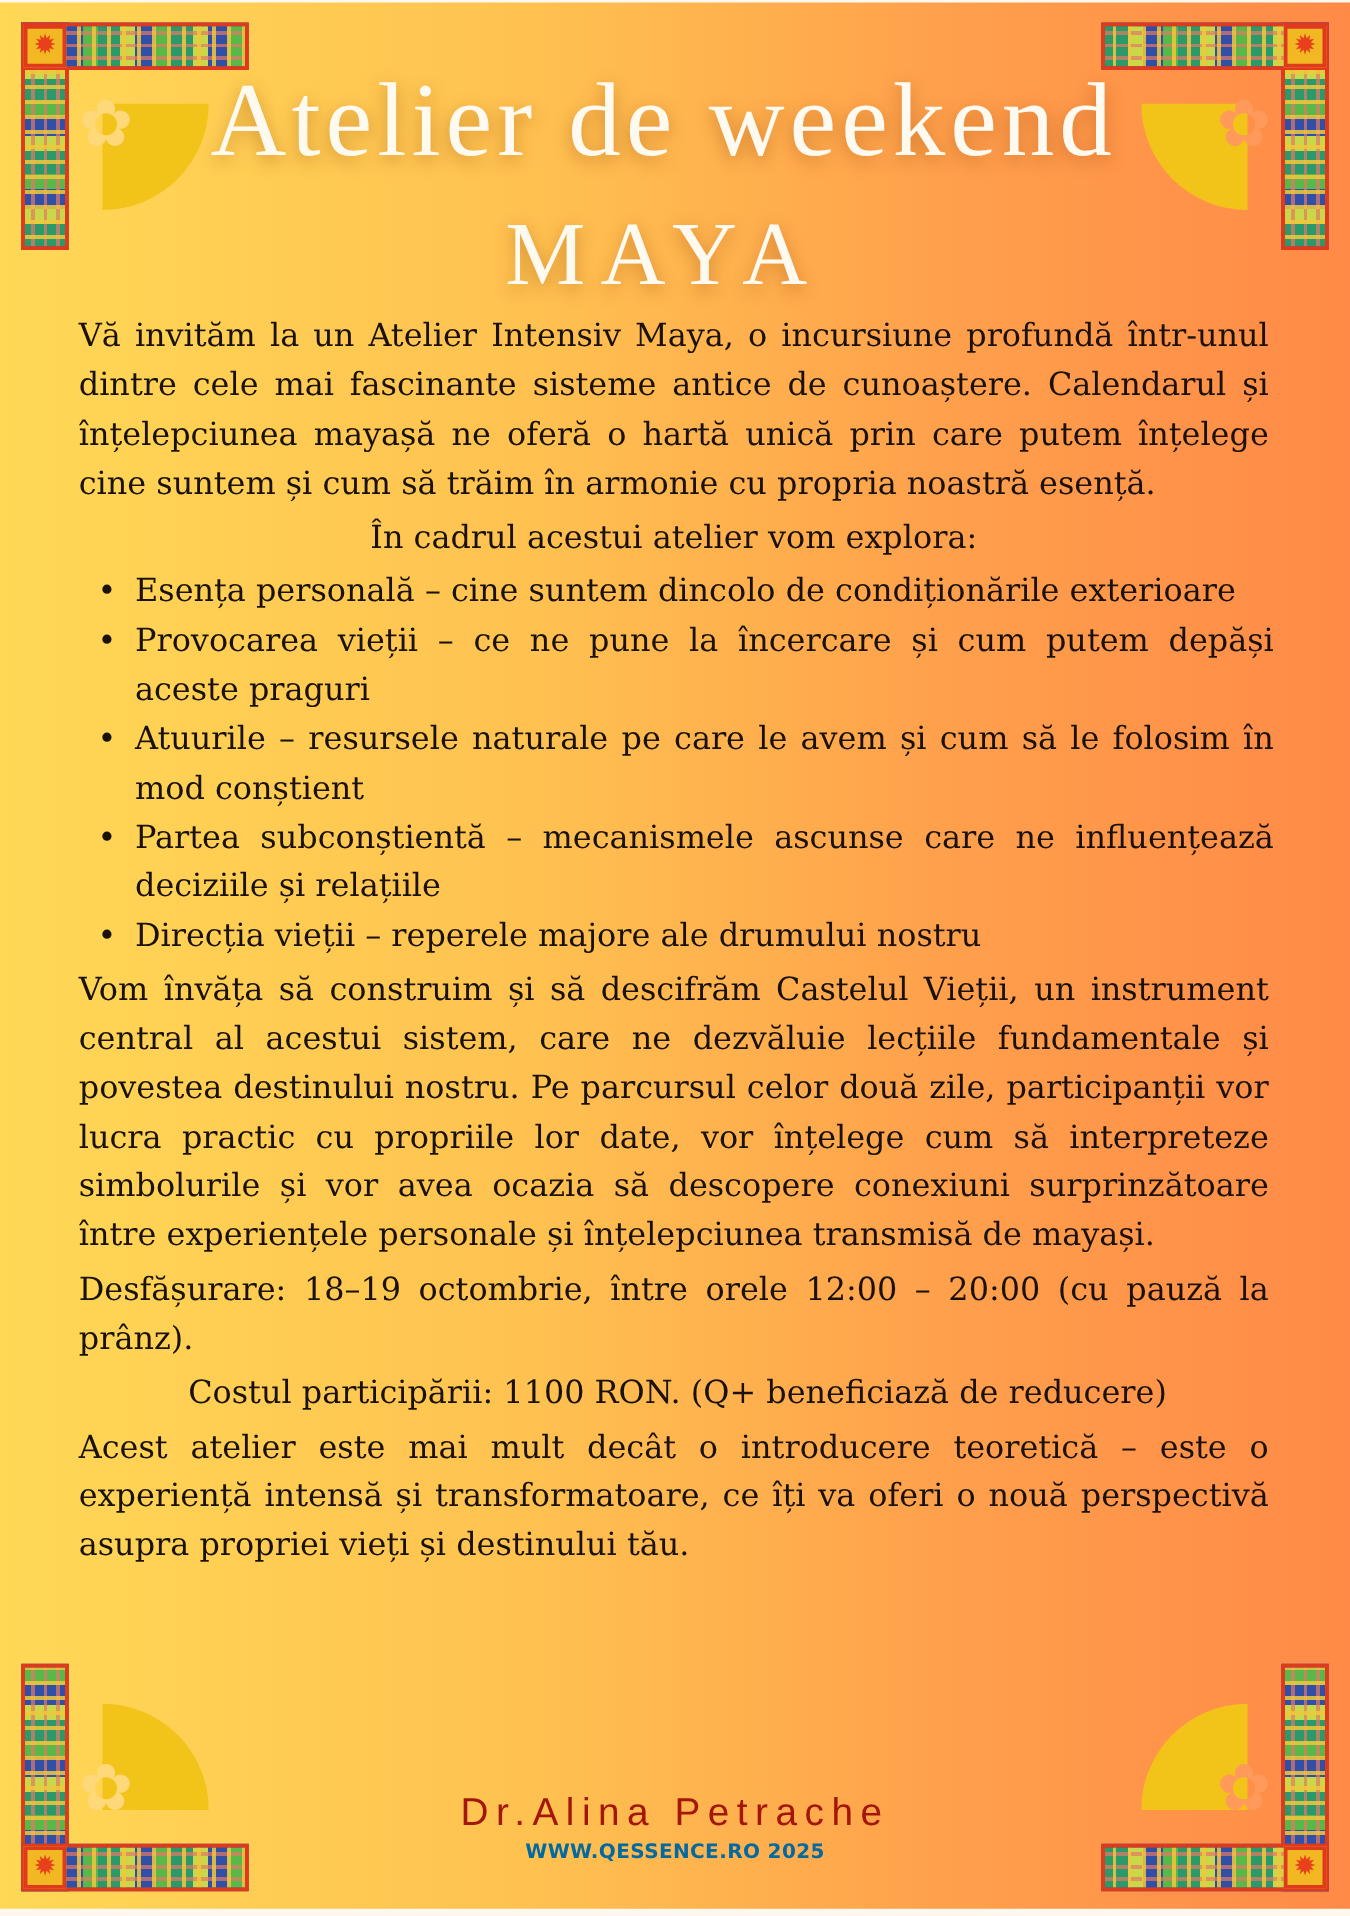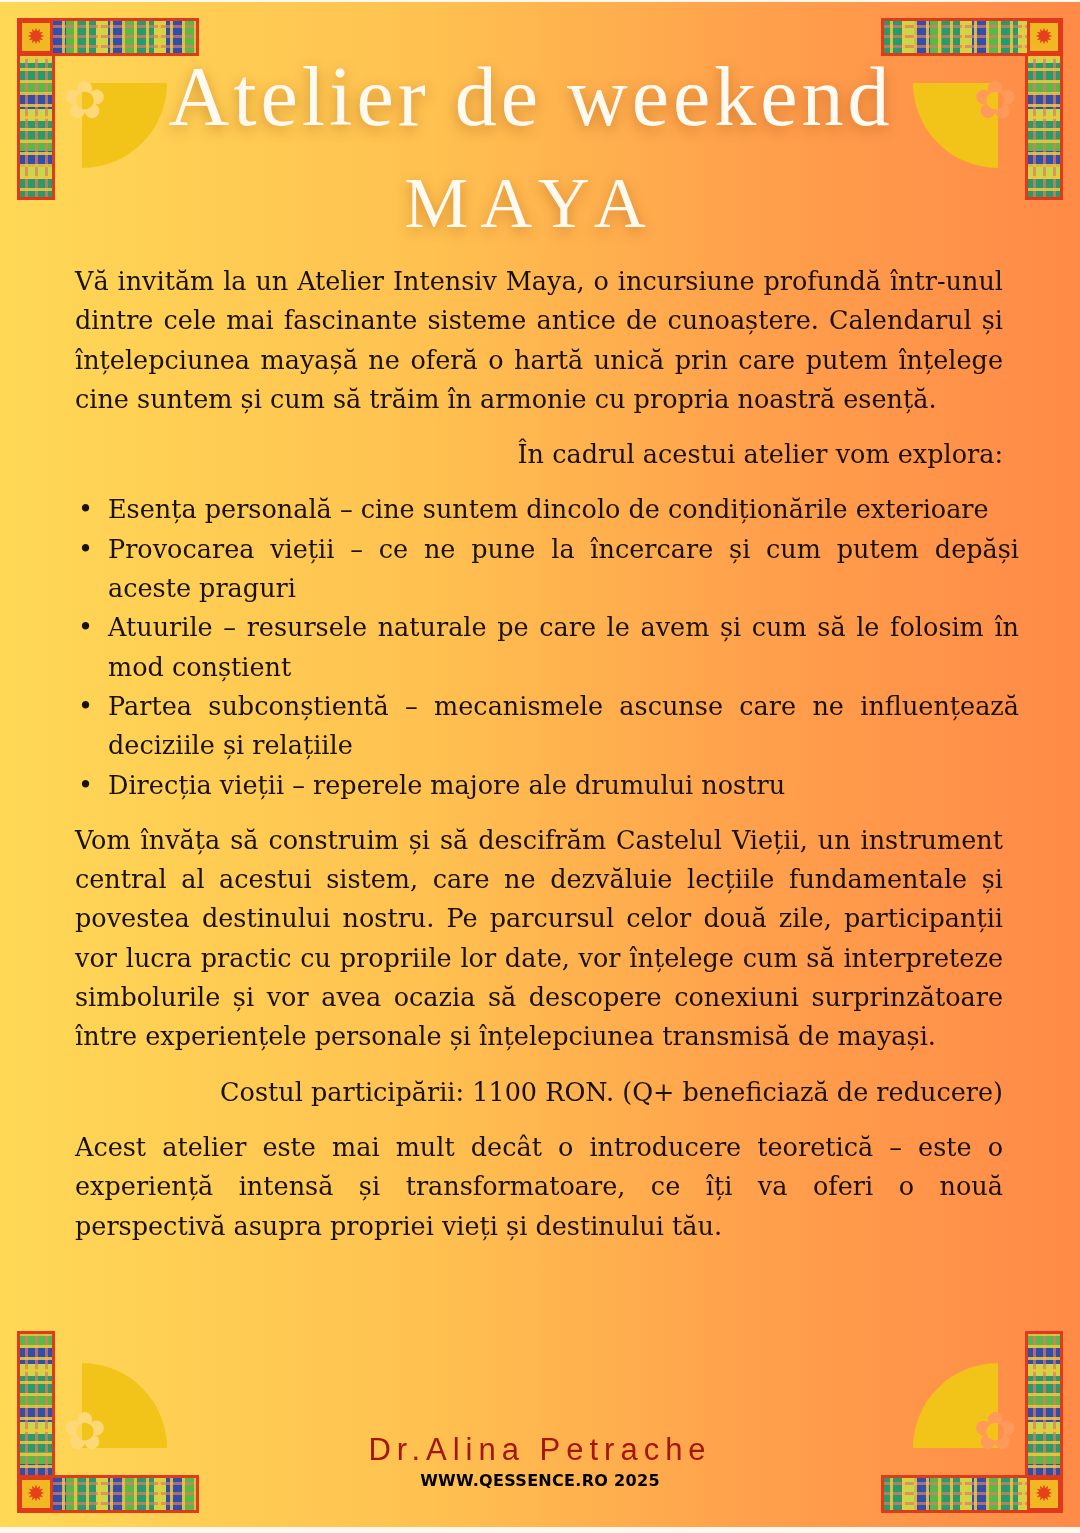--- a/index.html
+++ b/index.html
@@ -79,37 +79,37 @@
   .title.line1 { top:52px; font-size:84px; line-height:90px; }
   .title.line2 { top:160px; font-size:72px; line-height:86px; letter-spacing:12px; }
 
   
   .content {
     position:absolute; left:59px; top:246px; width:960px;
     font-family: "DejaVu Serif", serif;
     font-size:25.5px; line-height:39.3px;
     text-align:justify;
   }
-  .content p { margin:16px; }
+  .content p { margin:4px; }
   .content ul { margin:0; padding:0 0 0 49px; list-style:none; }
   .content li { position:relative; }
   .content li::before { content:"\2022"; position:absolute; left:-30px; }
   .content .indent { padding-left:6px; }
-  .content .no-justify { text-align:right; }
+  .content .no-justify { text-align:center; }
 
   
   .signature {
     position:absolute; left:0; width:1080px; top:1432px; text-align:center;
     font-family: "Liberation Sans", "DejaVu Sans", sans-serif;
     font-size:31px; letter-spacing:6px; color:#a31608;
   }
   .website {
     position:absolute; left:0; width:1080px; top:1471px; text-align:center;
     font-family: "DejaVu Sans", sans-serif; font-weight:bold;
-    font-size:16px; color:#000000; letter-spacing:0.3px;
+    font-size:16px; color:#0369a1; letter-spacing:0.3px;
   }
 </style>
 </head>
 <body>
 
 <div class="page-edge-top"></div>
 
 <div class="corner tl">
   <div class="fan"></div>
   <div class="flower">✿</div>
@@ -146,20 +146,21 @@
   <p>Vă invităm la un Atelier Intensiv Maya, o incursiune profundă într-unul dintre cele mai fascinante sisteme antice de cunoaștere. Calendarul și înțelepciunea mayașă ne oferă o hartă unică prin care putem înțelege cine suntem și cum să trăim în armonie cu propria noastră esență.</p>
   <p class="no-justify">În cadrul acestui atelier vom explora:</p>
   <ul>
     <li>Esența personală – cine suntem dincolo de condiționările exterioare</li>
     <li>Provocarea vieții – ce ne pune la încercare și cum putem depăși aceste praguri</li>
     <li>Atuurile – resursele naturale pe care le avem și cum să le folosim în mod conștient</li>
     <li>Partea subconștientă – mecanismele ascunse care ne influențează deciziile și relațiile</li>
     <li>Direcția vieții – reperele majore ale drumului nostru</li>
   </ul>
   <p>Vom învăța să construim și să descifrăm Castelul Vieții, un instrument central al acestui sistem, care ne dezvăluie lecțiile fundamentale și povestea destinului nostru. Pe parcursul celor două zile, participanții vor lucra practic cu propriile lor date, vor înțelege cum să interpreteze simbolurile și vor avea ocazia să descopere conexiuni surprinzătoare între experiențele personale și înțelepciunea transmisă de mayași.</p>
+  <p>Desfășurare: 18–19 octombrie, între orele 12:00 – 20:00 (cu pauză la prânz).</p>
   <p class="no-justify indent">Costul participării: 1100 RON. (Q+ beneficiază de reducere)</p>
   <p>Acest atelier este mai mult decât o introducere teoretică – este o experiență intensă și transformatoare, ce îți va oferi o nouă perspectivă asupra propriei vieți și destinului tău.</p>
 </div>
 
 <div class="signature">Dr.Alina Petrache</div>
 <div class="website">WWW.QESSENCE.RO 2025</div>
 
 <div class="page-edge-bottom"></div>
 
 </body></html>

